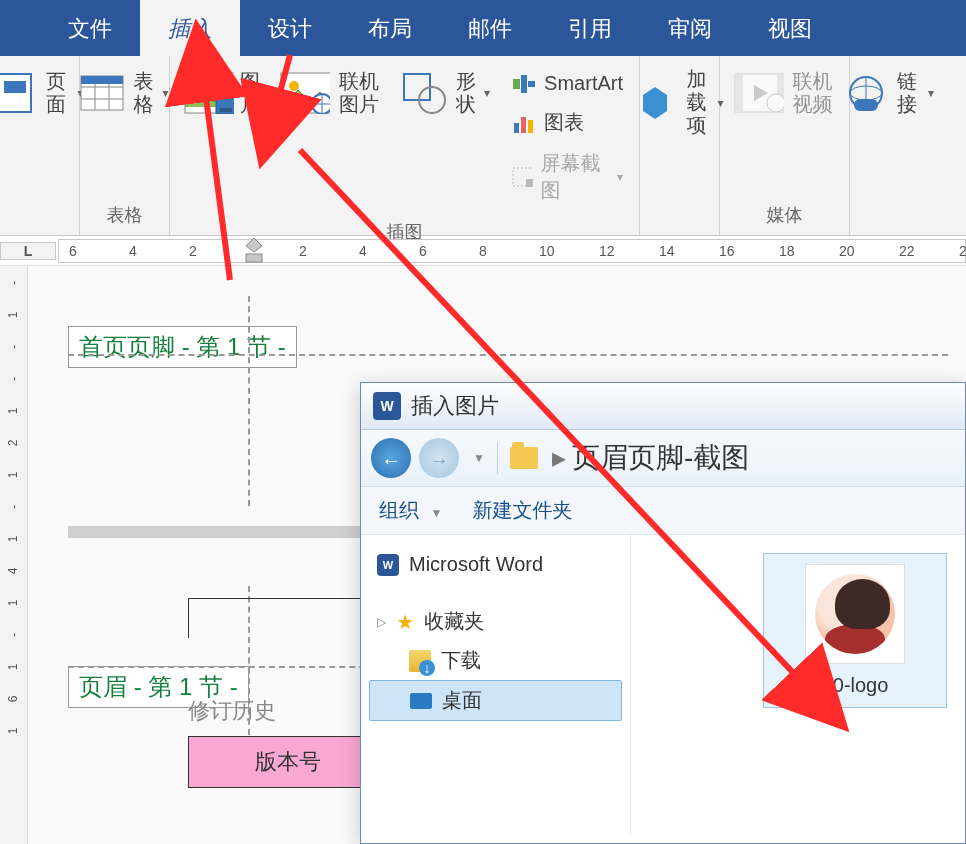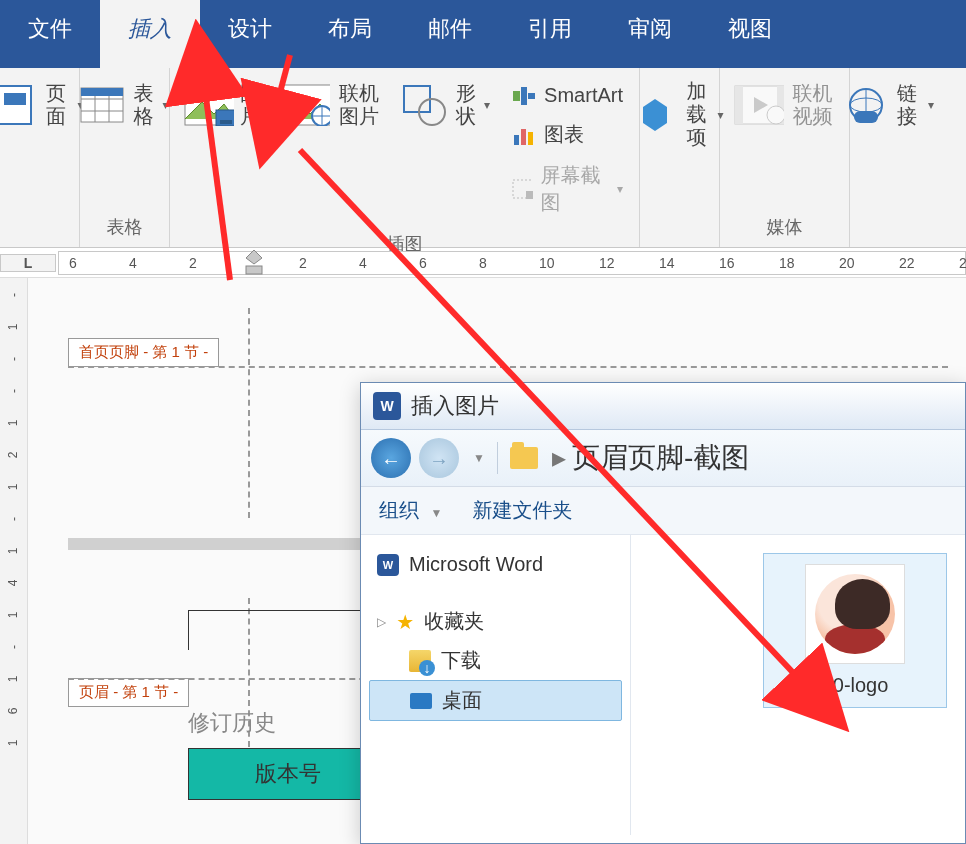--- a/index.html
+++ b/index.html
@@ -1,18 +1,18 @@
 <!DOCTYPE html>
 <html><head>
 <meta charset="utf-8">
 <style>
 * { box-sizing: border-box; margin: 0; padding: 0; font-family: "Microsoft YaHei", sans-serif; }
 body { width: 966px; height: 844px; overflow: hidden; background: #fff; position: relative; }
 
-.ribbon-tabs { display: flex; background: #2b579a; color: #fff; height: 68px; }
+.ribbon-tabs { display: flex; background: #2b579a; color: #fff; height: 56px; padding-left: 40px; }
 .ribbon-tab { padding: 14px 28px; font-size: 22px; cursor: pointer; }
 .ribbon-tab.active { background: #f3f3f3; color: #2b579a; font-style: italic; }
 
 .ribbon-body { background: #f3f3f3; border-bottom: 1px solid #c8c8c8; display: flex; height: 180px; }
 .ribbon-group { display: flex; flex-direction: column; border-right: 1px solid #d4d4d4; align-items: center; padding: 6px 4px 0 4px; }
 .ribbon-group-row { display: flex; flex: 1; align-items: flex-start; }
 .ribbon-group-label { color: #666; font-size: 18px; padding: 6px 0 8px 0; }
 .rb-btn { display: flex; flex-direction: row; align-items: center; padding: 6px 10px 2px 10px; gap: 6px; cursor: pointer; }
 .rb-icon { width: 50px; height: 50px; display: flex; align-items: center; justify-content: center; }
 .rb-lbl { font-size: 20px; color: #444; text-align: center; line-height: 1.15; }
@@ -23,24 +23,24 @@
 
 .ruler-area { display: flex; background: #fff; height: 30px; align-items: center; font-size: 14px; color: #555; border-bottom: 1px solid #ddd; }
 .ruler-l { width: 56px; background: #f3f3f3; border: 1px solid #c8c8c8; margin-right: 2px; text-align: center; font-weight: bold; }
 .ruler { flex: 1; position: relative; background: #fff; border: 1px solid #c8c8c8; height: 24px; }
 .rnum { position: absolute; top: 3px; font-size: 14px; }
 
 .doc-area { display: flex; height: 578px; background: #fafafa; }
 .vruler { width: 28px; background: #f3f3f3; border-right: 1px solid #ddd; display: flex; flex-direction: column; align-items: center; gap: 18px; padding-top: 10px; font-size: 12px; color: #555; }
 .vtick { transform: rotate(-90deg); }
 .page-surface { flex: 1; position: relative; padding: 10px 20px; }
-.tag-box { border: 1px solid #999; background: #fff; padding: 4px 10px; font-size: 15px; color: #c2410c; display: inline-block; }
+.tag-box { border: 1px solid #999; background: #fff; padding: 4px 10px; font-size: 24px; color: #15803d; display: inline-block; }
 .dashline { border-top: 2px dashed #999; width: 100%; }
 .dashline-v { border-left: 2px dashed #999; height: 200px; position: absolute; }
-.cell { border-left: 1px solid #333; border-right: 1px solid #333; border-bottom: 1px solid #333; text-align: center; font-size: 22px; padding: 10px 40px; color: #333; background:#14b8a6; }
+.cell { border-left: 1px solid #333; border-right: 1px solid #333; border-bottom: 1px solid #333; text-align: center; font-size: 22px; padding: 10px 40px; color: #333; background:#f9a8d4; }
 
 .dialog { position: absolute; left: 360px; top: 382px; width: 606px; height: 462px; background: #fff; border: 1px solid #6b8bb3; box-shadow: 0 4px 20px rgba(0,0,0,.2); }
 .dlg-title { background: linear-gradient(#fff, #dfe9f5); border-bottom: 1px solid #b6c8de; display: flex; align-items: center; gap: 10px; padding: 8px 12px; font-size: 22px; color: #333; }
 .word-icon { width: 28px; height: 28px; background: #2b579a; border-radius: 4px; color: #fff; font-weight: bold; font-size: 14px; display: flex; align-items: center; justify-content: center; }
 .dlg-nav { display: flex; align-items: center; gap: 8px; padding: 8px 10px; border-bottom: 1px solid #d4dce7; background: linear-gradient(#f6fafd,#e9f1f9); }
 .nav-btn { width: 40px; height: 40px; border-radius: 50%; background: radial-gradient(#5aa6e0,#2b6fb0); display: flex; align-items: center; justify-content: center; color: #fff; font-size: 20px; cursor:pointer; }
 .nav-btn.fwd { background: radial-gradient(#d0e4f4,#a8c6dd); color: #7fa4c2; }
 .dlg-nav-sep { width:1px; height:32px; background:#c1cedd; margin:0 4px; }
 .folder-icon { width:28px; height:22px; background:#f5c851; border-radius:2px; position:relative; }
 .folder-icon::before{content:"";position:absolute;top:-5px;left:2px;width:12px;height:6px;background:#f5c851;border-radius:2px 2px 0 0;}

